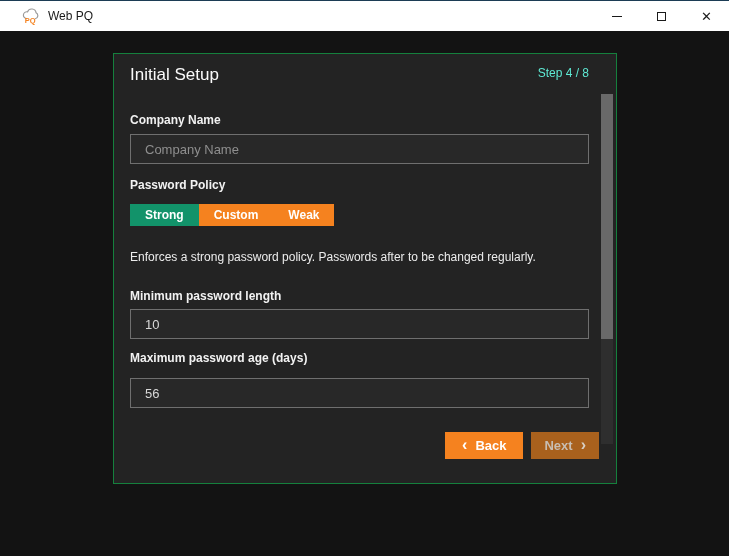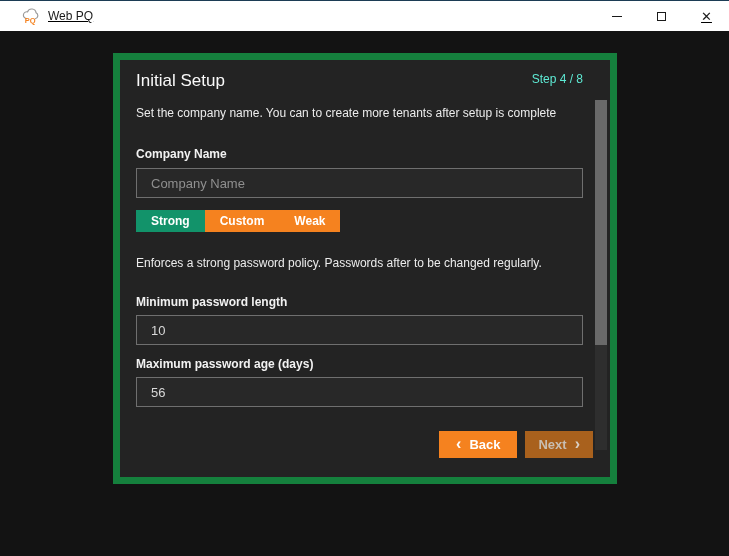--- a/index.html
+++ b/index.html
@@ -20,39 +20,38 @@
     background:var(--window-bg,#131313);
     border-top:1px solid #1c3c55;
     overflow:hidden;
   }
   
   .titlebar{
     height:30px;background:#ffffff;
     display:flex;align-items:center;
     padding-left:21px;
     user-select:none;
-    text-decoration:underline;
   }
   .titlebar .logo{display:flex;align-items:center;margin-right:7px;}
   .titlebar .app-title{font-size:12px;color:#1a1a1a;}
   .window-controls{margin-left:auto;display:flex;height:100%;}
   .ctrl{
     width:45px;height:100%;
     display:flex;align-items:center;justify-content:center;
     cursor:default;
   }
   .min-glyph{display:block;width:10px;height:1px;background:#1a1a1a;}
   .max-glyph{display:block;width:9px;height:9px;border:1px solid #1a1a1a;}
   .close-glyph{font-size:13px;color:#1a1a1a;line-height:1;}
   
   .panel{
     position:absolute;left:113px;top:52px;
     width:504px;height:431px;
     background:var(--panel-bg,#232323);
-    border:7px solid #15803d;
+    border:1px solid #15803d;
   }
   .panel-content{
     padding:10px 27px 0 16px;
   }
   .panel-header{
     display:flex;align-items:flex-start;justify-content:space-between;
   }
   .wizard-title{
     font-size:17px;font-weight:400;color:#fafafa;line-height:22px;
   }
@@ -69,21 +68,21 @@
   .field-label.mid{margin-top:25px;}
   .text-input{
     margin-top:7px;display:block;width:100%;height:30px;
     background:#282828;border:1px solid #6f6f6f;
     color:#d8d8d8;font-size:13px;
     font-family:"Liberation Sans", sans-serif;
     padding:0 14px;outline:none;
   }
   .text-input::placeholder{color:#8f8f8f;}
   .text-input.v2{margin-top:6px;}
-  .text-input.v3{margin-top:6px;}
+  .text-input.v3{margin-top:13px;}
   .policy-label{margin-top:14px;}
   .segmented{
     margin-top:12px;display:inline-flex;height:30px;
   }
   .seg-btn{
     border:none;height:22px;padding:0 15px;
     font-size:12px;font-weight:bold;color:#ffffff;
     font-family:"Liberation Sans", sans-serif;
     background:var(--accent-orange,#f5821f);
     cursor:pointer;
@@ -146,25 +145,25 @@
   </div>
 
   <div class="panel">
     <div class="panel-content">
 
       <div class="panel-header">
         <div class="wizard-title">Initial Setup</div>
         <div class="step-indicator">Step 4 / 8</div>
       </div>
 
-      <div class="subtitle">Set the company name. You can to create more tenants after setup is complete</div>
 
       <div class="field-label">Company Name</div>
       <input class="text-input" type="text" placeholder="Company Name" style="">
 
+      <div class="field-label policy-label">Password Policy</div>
       <div class="segmented">
         <button class="seg-btn selected">Strong</button>
         <button class="seg-btn">Custom</button>
         <button class="seg-btn">Weak</button>
       </div>
 
       <div class="policy-desc">Enforces a strong password policy. Passwords after to be changed regularly.</div>
 
       <div class="field-label mid">Minimum password length</div>
       <input class="text-input v2" type="text" value="10" style="">

